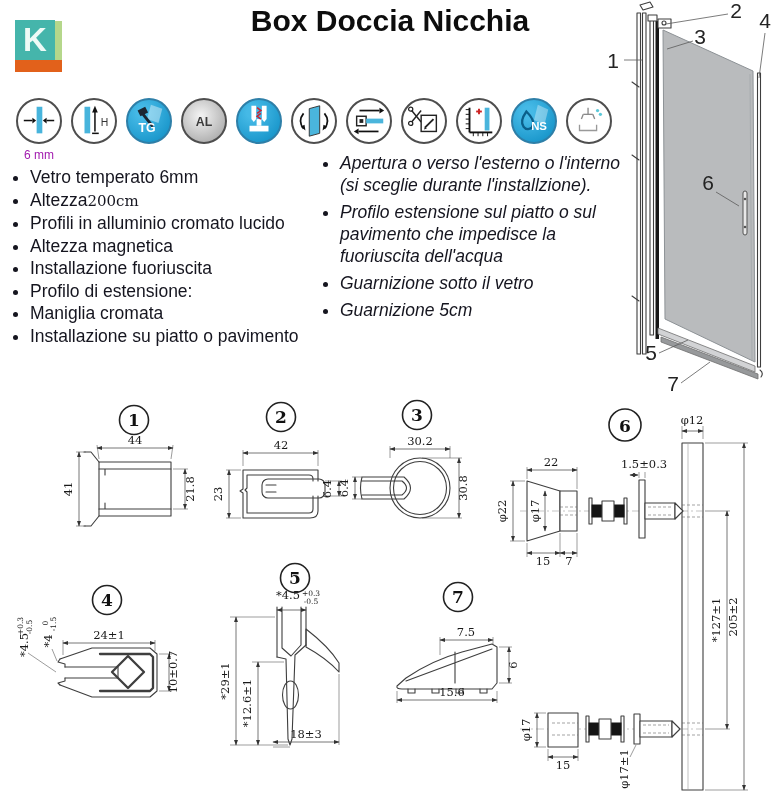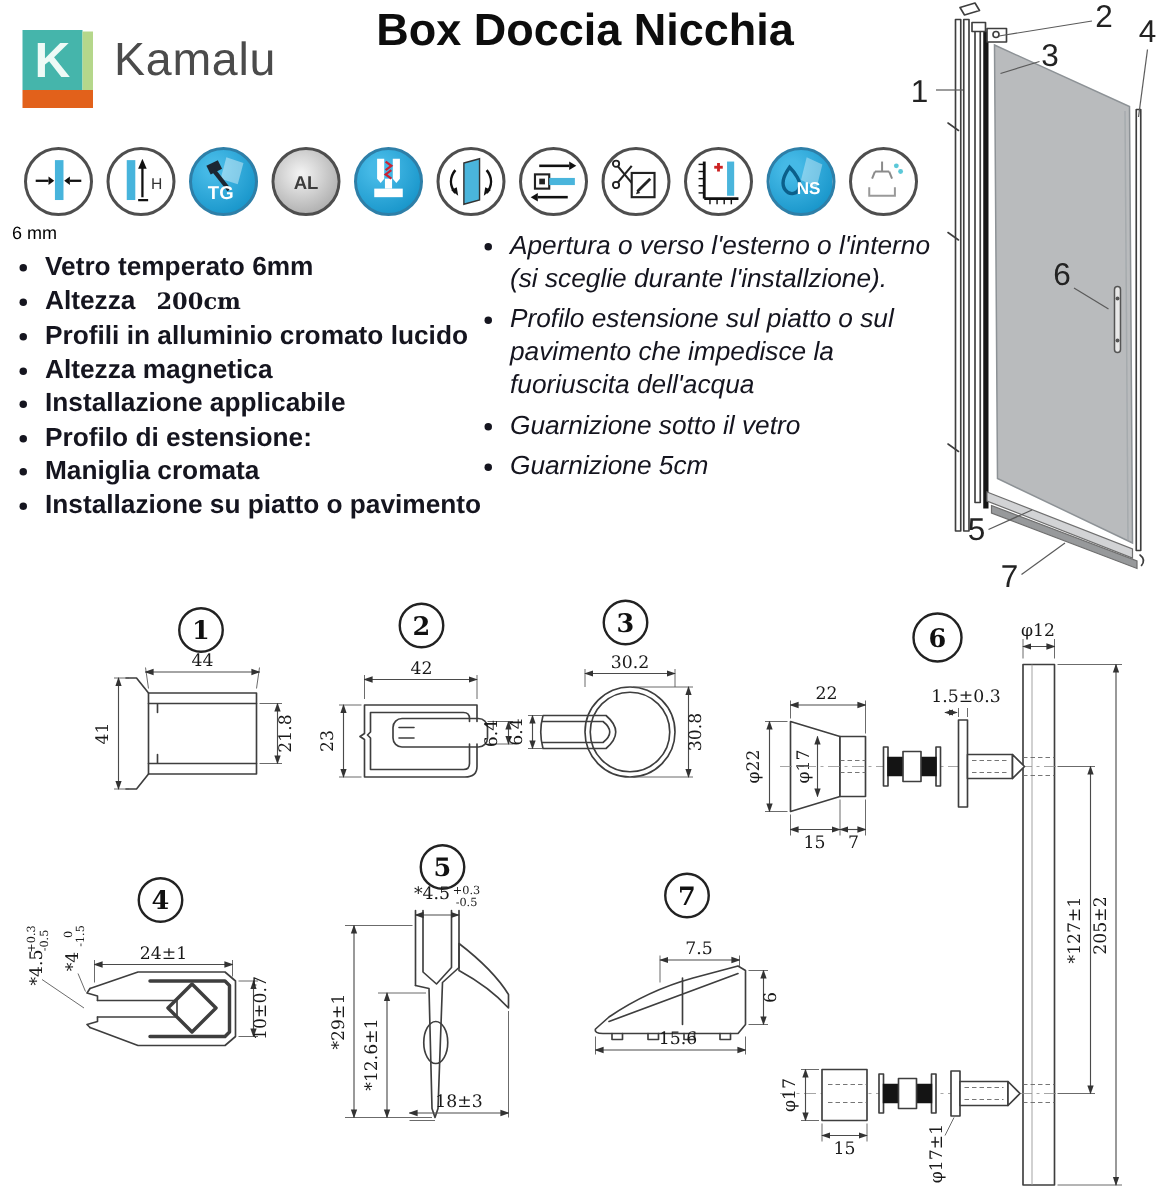--- a/index.html
+++ b/index.html
@@ -15,29 +15,29 @@
   .brand{position:absolute;left:76px;top:22px;font-size:31px;color:#4b4b4b;letter-spacing:.5px;}
   .title{position:absolute;left:180px;top:4px;width:420px;text-align:center;
       font-size:30px;font-weight:700;color:#0d0d0d;margin:0;}
   
   .icons{position:absolute;left:16px;top:98px;display:flex;gap:9px;}
   .ic{width:46px;height:46px;border-radius:50%;border:2px solid #4e4e4e;background:#fff;
       box-sizing:border-box;display:flex;align-items:center;justify-content:center;}
   .ic svg{width:38px;height:38px;}
   .ic-blue{background:radial-gradient(circle at 35% 30%,#45b9e6 15%,#1593c8 85%);border-color:#2e7fa8;text-align:right;}
   .ic-al{background:radial-gradient(circle at 42% 38%,#f0f0f0 5%,#a0a0a0 95%);}
-  .glass-label{position:absolute;left:0;top:148px;width:46px;text-align:center;
-      font-size:12px;color:#000000;}
+  .glass-label{position:absolute;left:16px;top:148px;width:46px;text-align:center;
+      font-size:12px;color:#a21caf;}
   
   .feat{position:absolute;margin:0;padding:0 0 0 22px;font-size:17.5px;color:#15151f;}
-  .feat-left{left:8px;top:166px;width:310px;font-weight:bold;}
+  .feat-left{left:8px;top:166px;width:310px;}
   .feat-left li{line-height:22.5px;}
   .feat-right{left:318px;top:152px;width:282px;}
   .feat-right li{line-height:22px;margin-bottom:5px;font-style:italic;}
-  .serif-val{font-family:"DejaVu Serif",serif;font-size:15px;margin-left:14px;}
+  .serif-val{font-family:"DejaVu Serif",serif;font-size:15px;}
   
   .door-svg{position:absolute;left:598px;top:0;}
   .bottom-svg{position:absolute;left:0;top:395px;}
   .dshape{fill:none;stroke:#3e3e3e;stroke-width:1.1;stroke-linejoin:round;stroke-linecap:round;}
   .dshapeF{fill:#fff;stroke:#3e3e3e;stroke-width:1.1;stroke-linejoin:round;}
   .thick{stroke-width:2.3;}
   .blackfill{fill:#141414;stroke:#141414;}
   .dim{stroke:#4a4a4a;stroke-width:.75;fill:none;
        marker-start:url(#ah);marker-end:url(#ah);}
   .ext{stroke:#5a5a5a;stroke-width:.6;fill:none;}
@@ -55,21 +55,20 @@
 
 <div class="page">
 
   <div class="logo">
     <div class="teal">
       <span>K</span>
     </div>
     <div class="green"></div>
     <div class="orange"></div>
   </div>
-  <div class="brand">Kamalu</div>
   <h1 class="title">Box Doccia Nicchia</h1>
 
   <div class="icons">
     <div class="ic">
       <svg viewBox="0 0 40 40">
         <rect x="17.5" y="5" width="6" height="28" fill="#47b4dc"></rect>
         <line x1="4" y1="19.5" x2="13" y2="19.5" stroke="#111" stroke-width="1.6"></line>
         <polygon points="13,16.5 17,19.5 13,22.5" fill="#111"></polygon>
         <line x1="36" y1="19.5" x2="28" y2="19.5" stroke="#111" stroke-width="1.6"></line>
         <polygon points="28,16.5 24,19.5 28,22.5" fill="#111"></polygon>
@@ -175,21 +174,21 @@
       </svg>
     </div>
   </div>
   <div class="glass-label">6 mm</div>
 
   <ul class="feat feat-left">
     <li><span>Vetro temperato 6mm</span></li>
     <li><span>Altezza</span><span class="serif-val">200cm</span></li>
     <li><span>Profili in alluminio cromato lucido</span></li>
     <li><span>Altezza magnetica</span></li>
-    <li><span>Installazione applicabile</span></li>
+    <li><span>Installazione fuoriuscita</span></li>
     <li><span>Profilo di estensione:</span></li>
     <li><span>Maniglia cromata</span></li>
     <li><span>Installazione su piatto o pavimento</span></li>
   </ul>
   <ul class="feat feat-right">
     <li><span>Apertura o verso l'esterno o l'interno (si sceglie durante l'installzione).</span></li>
     <li><span>Profilo estensione sul piatto o sul pavimento  che impedisce la fuoriuscita dell'acqua</span></li>
     <li><span>Guarnizione sotto il vetro</span></li>
     <li><span>Guarnizione 5cm</span></li>
   </ul>

